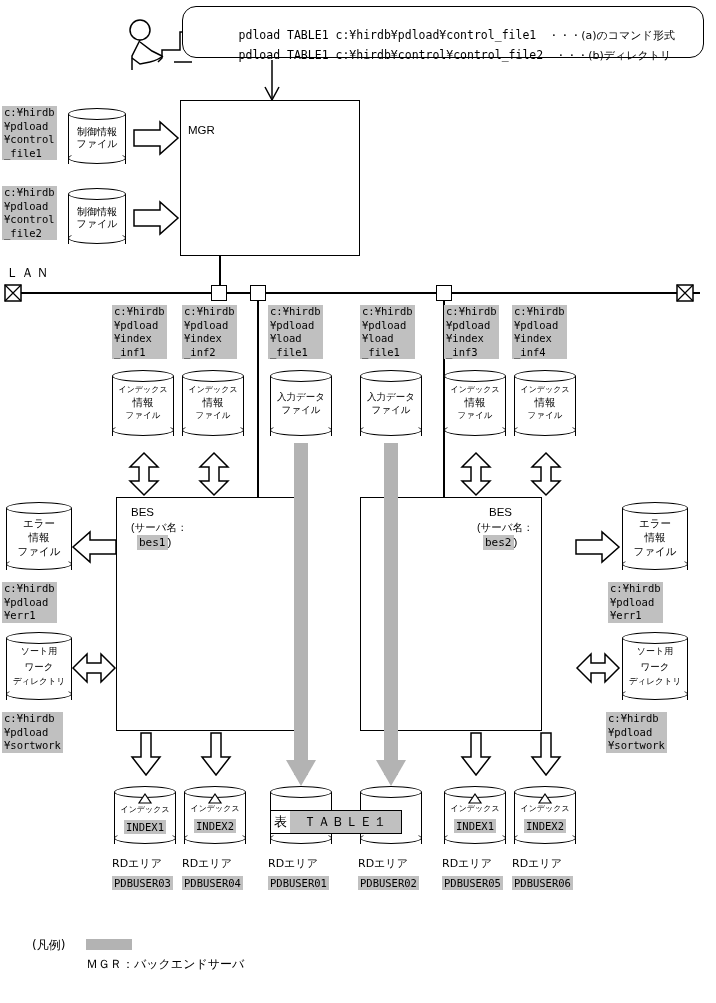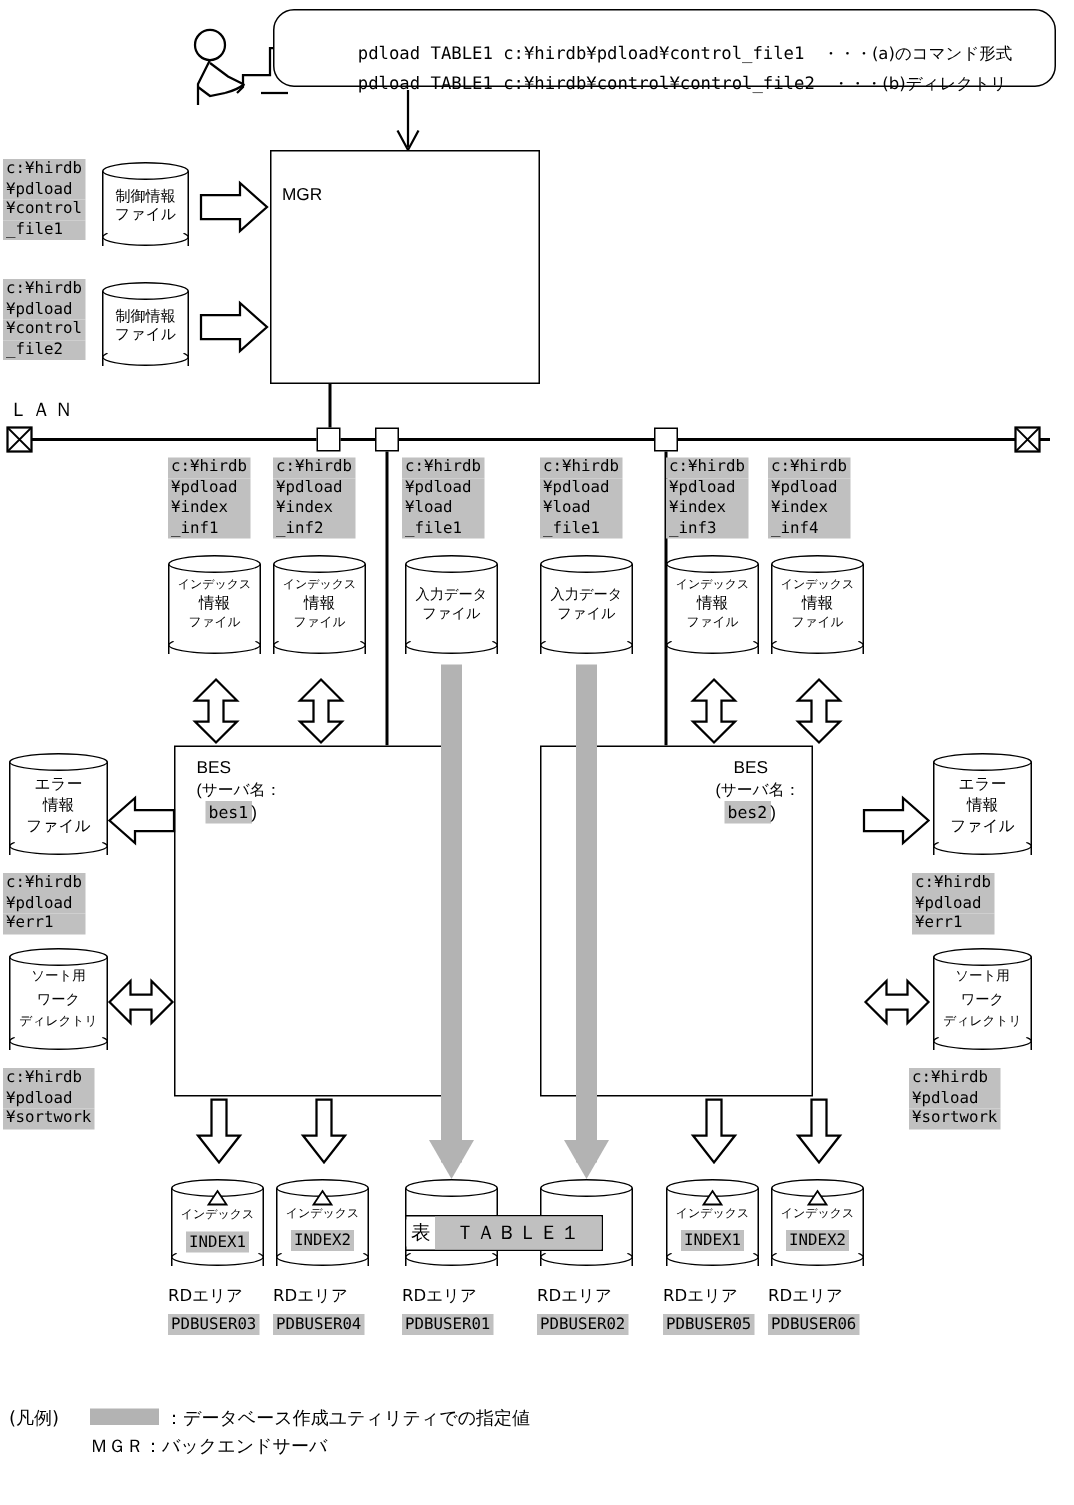--- a/index.html
+++ b/index.html
@@ -68,21 +68,21 @@
   #bubble .ln .jp { font-family:"DejaVu Sans","Liberation Sans",sans-serif; font-size:11px; }
 
   
   #mgr { left:180px; top:100px; width:180px; height:156px; }
   #mgr .ttl { position:absolute; left:7px; top:4px; font-size:11.5px;margin-top:19px; }
   .bes { border:1.5px solid #000; background:#fff; position:absolute; }
   .bes .t { position:absolute; font-size:11.5px; line-height:13.5px; white-space:nowrap;text-align:right; }
 
   
   #legend { position:absolute; left:6px; top:935px; width:700px; }
-  #legend .row { position:relative; height:19px; font-size:12px; }
+  #legend .row { position:relative; height:19px; font-size:12px;margin-left:26px; }
   #legend .swatch {
     position:absolute; left:54px; top:4px; width:46px; height:11px; background:#b3b3b3;
   }
   #legend .k { position:absolute; font-family:"DejaVu Sans","Liberation Sans",sans-serif; }
 
   .lan-label { font-size:13px; letter-spacing:2px; }
   .thick-gray { background:#b3b3b3; position:absolute; }
 </style>
 </head>
 <body>
@@ -501,20 +501,19 @@
   </div>
   <div class="abs" style="left:512px; top:856px;">
     <div style="font-size:11px; font-family:'DejaVu Sans','Liberation Sans',sans-serif;">RDエリア</div>
     <div style="margin-top:2px;"><span class="chip one">PDBUSER06</span></div>
   </div>
 
   <div id="legend">
     <div class="row">
       <span class="k" style="left:0; top:2px;">(凡例)</span>
       <span class="swatch"></span>
-      <span class="k" style="left:104px; top:2px;">：データベース作成ユティリティでの指定値</span>
     </div>
     <div class="row">
       <span class="k" style="left:54px; top:2px;">ＭＧＲ：バックエンドサーバ</span>
     </div>
   </div>
 
 </div>
 
 </body></html>

